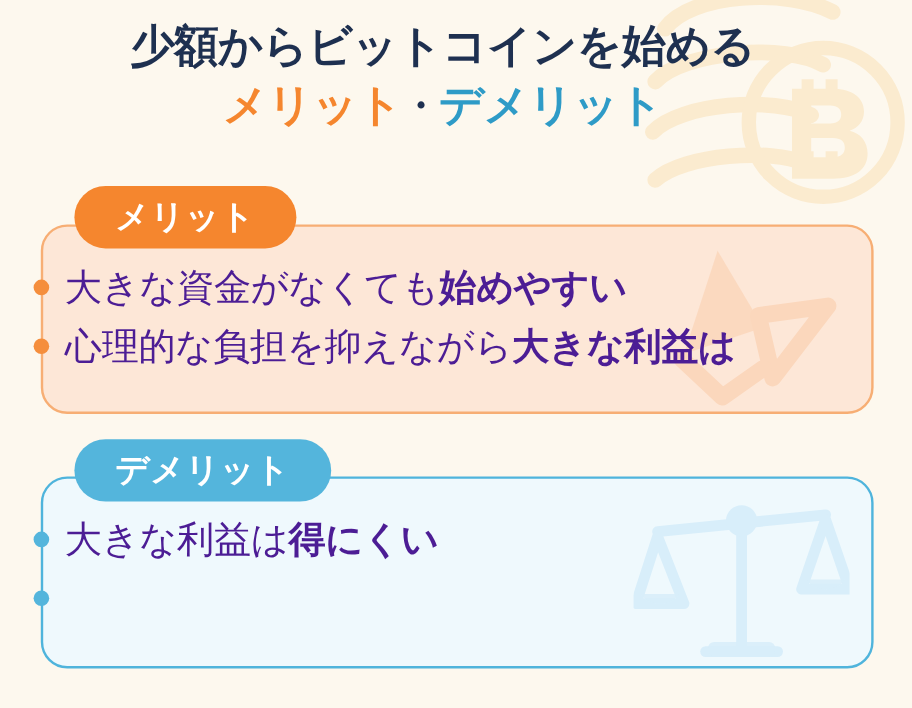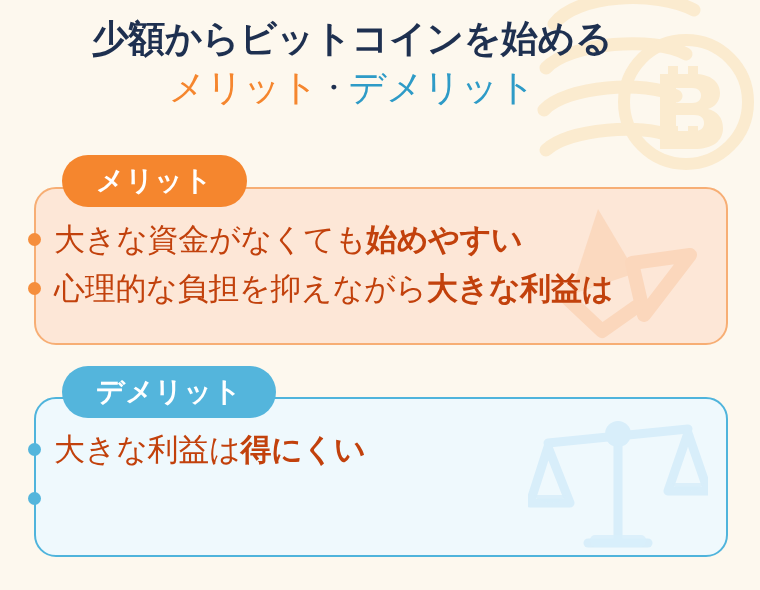--- a/index.html
+++ b/index.html
@@ -13,29 +13,29 @@
   #stage { position:absolute; inset:0; width:760px; height:590px; }
 
   
   .deco { position:absolute; pointer-events:none; }
   #coin-deco { right:-6px; top:-16px; width:230px; height:210px; z-index:0; }
   #star-deco { right:16px; top:14px; width:170px; height:150px; opacity:1; }
   #scale-deco { right:18px; top:8px; width:180px; height:150px; }
 
   
   #title-block {
-    position:absolute; left:0; top:16px; width:704px;
+    position:absolute; left:17px; top:16px; width:704px;
     text-align:center; z-index:3;
   }
   #title-line1 {
     font-size:37px; font-weight:bold; color:#1E3050;
     letter-spacing:-0.5px; line-height:1.22; white-space:nowrap;
   }
   #title-line2 {
-    font-size:37px; font-weight:normal; line-height:1.25;
+    font-size:37px; font-weight:bold; line-height:1.25;
     letter-spacing:-0.5px; white-space:nowrap; margin-top:4px;
   }
   .t-merit { color:#F5862E; }
   .t-dot   { color:#1E3050; font-size:31px; vertical-align:2px; }
   .t-demerit { color:#2E9BC7; }
 
   
   .card {
     position:absolute; left:34px; width:694px;
     border-radius:22px; z-index:2; overflow:hidden;
@@ -66,21 +66,21 @@
     display:flex; align-items:center;
     height:49px; white-space:nowrap;
   }
   .dot {
     flex:0 0 auto; width:13px; height:13px; border-radius:50%;
     margin-right:13px; margin-left:4px;
   }
   #merit-bullets   .dot { background:#F58E3C; }
   #demerit-bullets .dot { background:#54B5DC; }
 
-  .btext { font-size:31px; color:#c2410c; letter-spacing:-0.3px; }
+  .btext { font-size:31px; color:#4c1d95; letter-spacing:-0.3px; }
   .btext .b { font-weight:bold; }
   .btext .n { font-weight:normal; }
 </style>
 </head>
 <body>
 
 <div id="stage">
 
   <svg id="coin-deco" class="deco" viewBox="0 0 230 210" aria-hidden="true">
     <g fill="none" stroke="#FBEBCF" stroke-width="13" stroke-linecap="round">

